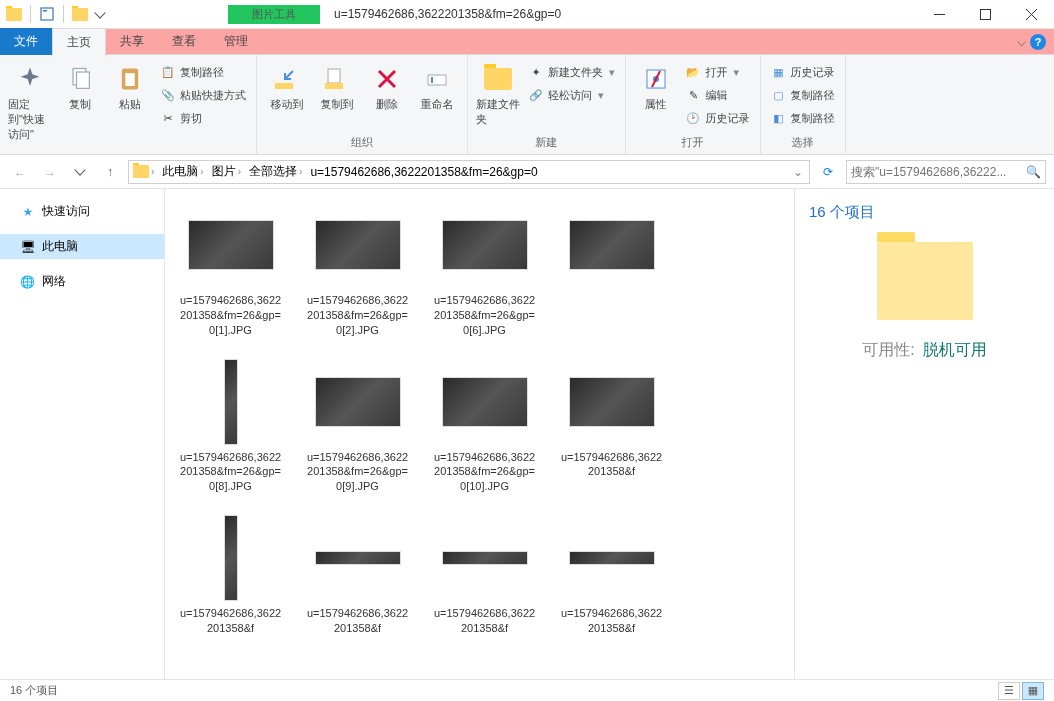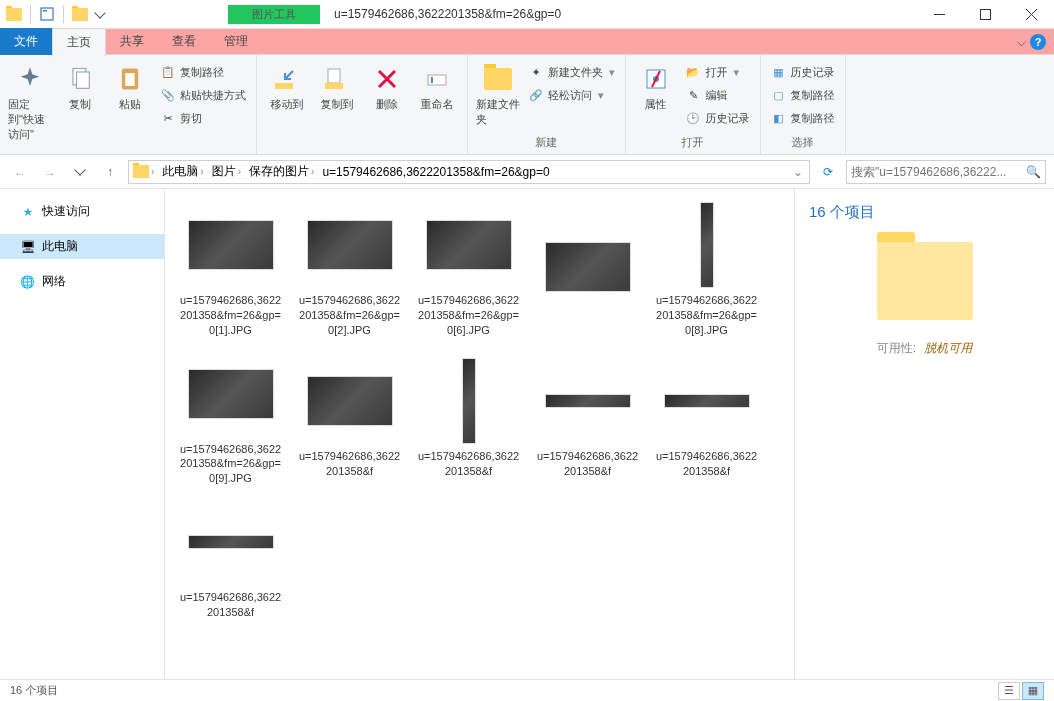--- a/index.html
+++ b/index.html
@@ -45,37 +45,37 @@
 .searchbox { width: 200px; height: 24px; border: 1px solid #cfcfcf; display: flex; align-items: center; padding: 0 4px; color: #888; font-size: 12px; }
 .searchbox input { border: none; outline: none; flex: 1; font-size: 12px; color: #888; background: transparent; }
 
 .content { display: flex; height: 490px; }
 .sidebar { width: 165px; border-right: 1px solid #e5e5e5; padding: 10px 0; }
 .side-item { display: flex; align-items: center; gap: 6px; padding: 4px 10px 4px 20px; font-size: 12px; cursor: pointer; }
 .side-item.selected { background: #cce8ff; }
 .side-icon { width: 16px; height: 16px; display: flex; align-items: center; justify-content: center; }
 
 .main { flex: 1; display: flex; overflow: hidden; }
-.fileview { flex: 1; overflow-y: auto; padding: 8px; display: flex; flex-wrap: wrap; gap: 4px; align-content: flex-start; align-items: center; }
+.fileview { flex: 1; overflow-y: auto; padding: 8px; display: flex; flex-wrap: wrap; gap: 12px; align-content: flex-start; }
 .fileitem { width: 115px; display: flex; flex-direction: column; align-items: center; padding: 4px; cursor: pointer; }
 .thumb { width: 88px; height: 88px; display: flex; align-items: center; justify-content: center; margin-bottom: 4px; }
 .thumb-img { background: linear-gradient(135deg, #2a2a2a, #555, #3a3a3a); border: 1px solid #ddd; }
 .thumb-wide { width: 86px; height: 50px; }
 .thumb-tall { width: 14px; height: 86px; }
 .thumb-mid { width: 50px; height: 72px; }
 .thumb-short { width: 86px; height: 14px; }
 .filename { font-size: 11px; text-align: center; color: #333; line-height: 1.35; word-break: break-all; max-width: 110px; }
 
 .details { width: 260px; border-left: 1px solid #e5e5e5; padding: 14px; }
 .details-title { font-size: 15px; color: #1e70c9; margin-bottom: 20px; }
 .details-icon { width: 96px; height: 78px; margin: 10px auto 20px; background: #ffe79e; border-radius: 2px; position: relative; }
 .details-icon::before { content: ""; position: absolute; top: -10px; left: 0; width: 38px; height: 10px; background: #ffda63; border-radius: 2px 2px 0 0; }
-.details-row { display: flex; gap: 8px; font-size: 12px; color: #666; justify-content: center; }
+.details-row { display: flex; gap: 8px; font-size: 16px; color: #666; justify-content: center; }
 .details-row .k { color: #888; }
-.details-row .v { color: #a16207; font-style: italic; }
+.details-row .v { color: #0f766e; }
 
 .statusbar { height: 22px; border-top: 1px solid #e5e5e5; display: flex; align-items: center; padding: 0 10px; font-size: 11px; color: #555; background: #fff; }
 .statusbar .view-toggle { margin-left: auto; display: flex; gap: 2px; }
 .vt-btn { width: 22px; height: 18px; border: 1px solid #ccc; display: flex; align-items: center; justify-content: center; cursor: pointer; }
 .vt-btn.active { background: #cce8ff; border-color: #7ab8e8; }
 </style>
 </head>
 <body>
 
 <div class="titlebar">
@@ -203,20 +203,21 @@
       <div class="rbtn-lg">
           <div class="ricon">
             <svg width="24" height="24">
               <rect x="3" y="8" width="18" height="10" fill="#fff" stroke="#aaa"></rect>
               <rect x="6" y="10" width="2" height="6" fill="#4a90d9"></rect>
             </svg>
           </div>
           <span>重命名</span>
         </div>
     </div>
+    <div class="rgroup-label">组织</div>
   </div>
   <div class="rgroup">
     <div class="rgroup-body">
       <div class="rbtn-lg">
           <div class="ricon">
             <div style="width:28px;height:22px;background:#ffd666;border-radius:2px;position:relative;">
               <div style="position:absolute;top:-4px;left:0;width:12px;height:4px;background:#ffca2b;"></div>
             </div>
           </div>
           <span style="white-space:pre-line;">新建文件夹</span>
@@ -301,21 +302,21 @@
       </div>
     <div class="bc-seg">
         <span>此电脑</span>
         <span class="bc-chev">›</span>
       </div>
     <div class="bc-seg">
         <span>图片</span>
         <span class="bc-chev">›</span>
       </div>
     <div class="bc-seg">
-        <span>保存的图片</span>
+        <span>全部选择</span>
         <span class="bc-chev">›</span>
       </div>
     <div class="bc-seg">
         <span>u=1579462686,3622201358&amp;fm=26&amp;gp=0</span>
       </div>
     <div style="margin-left:auto;padding:0 6px;color:#888;">⌄</div>
   </div>
   <div class="refresh">⟳</div>
   <div class="searchbox">
     <input placeholder="搜索&quot;u=1579462686,36222..." style="">
@@ -369,20 +370,26 @@
           <div class="thumb">
             <div class="thumb-img thumb-tall"></div>
           </div>
           <div class="filename">u=1579462686,3622201358&amp;fm=26&amp;gp=0[8].JPG</div>
         </div>
         <div class="fileitem">
           <div class="thumb">
             <div class="thumb-img thumb-wide"></div>
           </div>
           <div class="filename">u=1579462686,3622201358&amp;fm=26&amp;gp=0[9].JPG</div>
+        </div>
+        <div class="fileitem">
+          <div class="thumb">
+            <div class="thumb-img thumb-wide"></div>
+          </div>
+          <div class="filename">u=1579462686,3622201358&amp;fm=26&amp;gp=0[10].JPG</div>
         </div>
         <div class="fileitem">
           <div class="thumb">
             <div class="thumb-img thumb-wide"></div>
           </div>
           <div class="filename">u=1579462686,3622201358&amp;f</div>
         </div>
         <div class="fileitem">
           <div class="thumb">
             <div class="thumb-img thumb-tall"></div>

